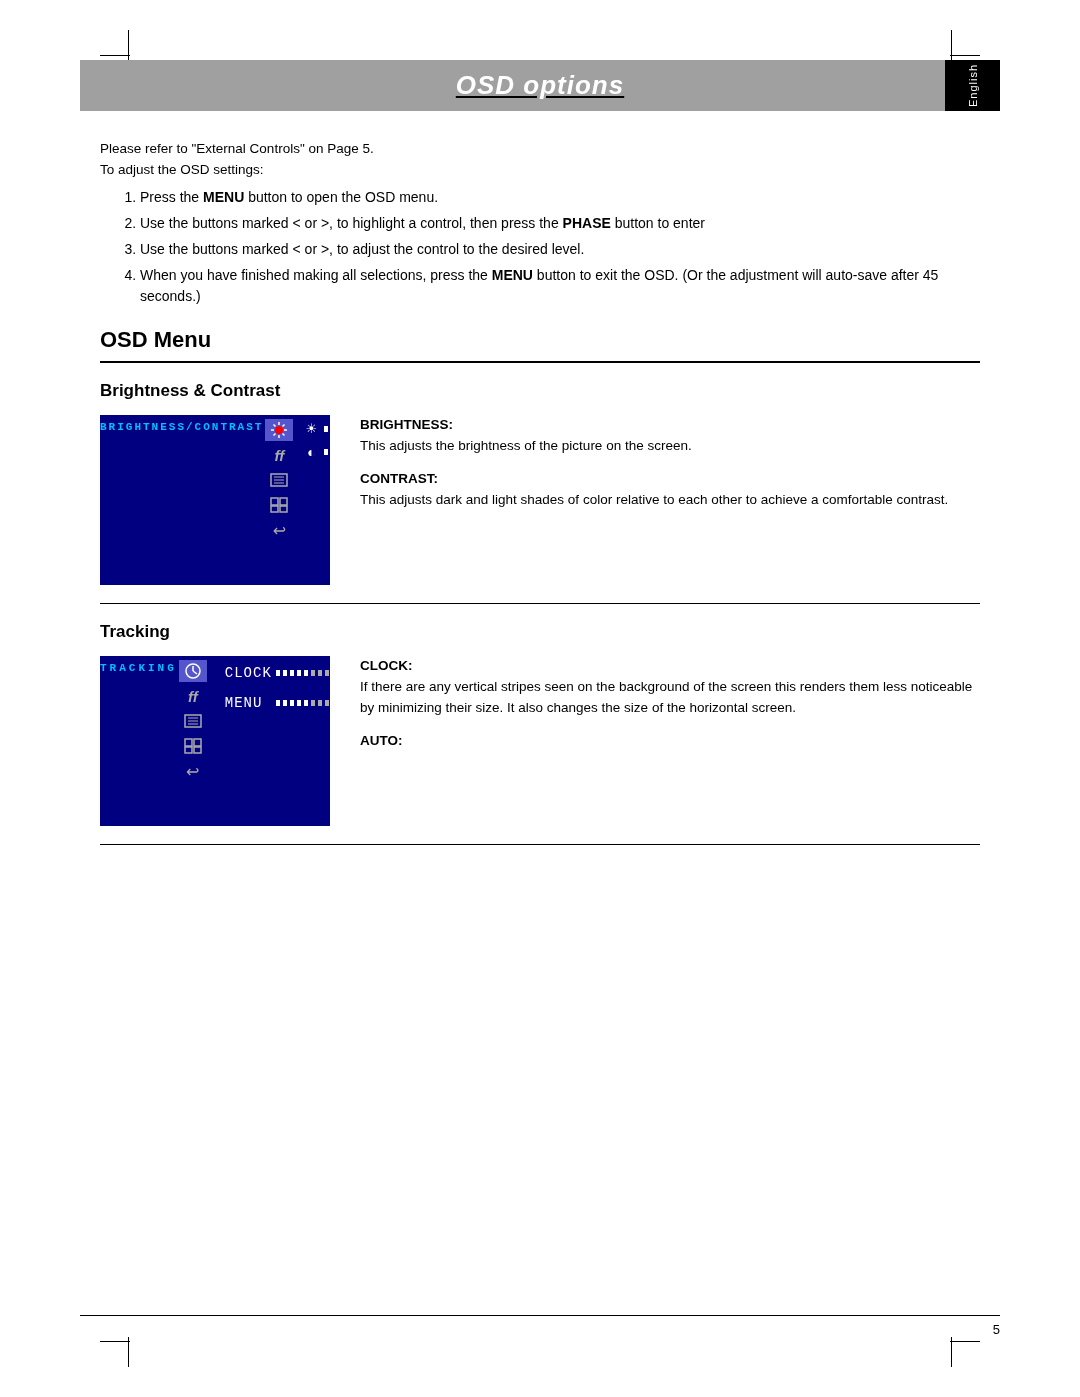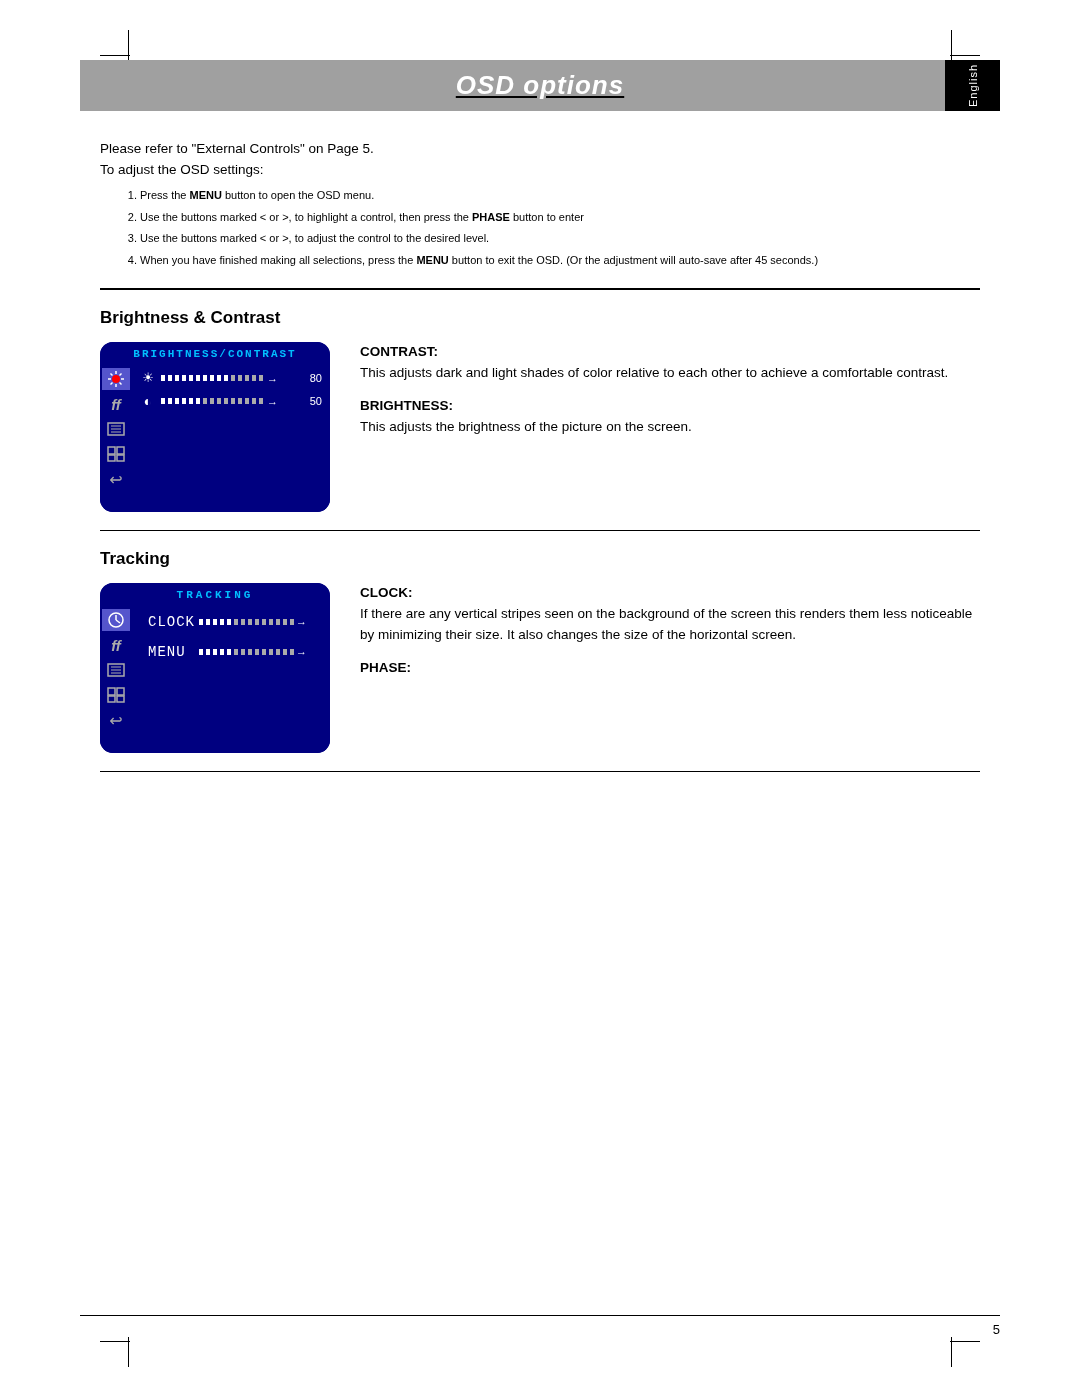--- a/index.html
+++ b/index.html
@@ -90,21 +90,21 @@
       font-size: 13.5px;
     }
 
     ol {
       padding-left: 40px;
       margin-bottom: 20px;
     }
 
     ol li {
       margin-bottom: 5px;
-      font-size: 11px;
+      font-size: 14px;
       line-height: 1.5;
     }
 
     
     .section-heading {
       font-size: 22px;
       font-weight: bold;
       margin-bottom: 8px;
       margin-top: 5px;
     }
@@ -139,24 +139,22 @@
       align-items: flex-start;
     }
 
     
     .osd-screen {
       width: 230px;
       min-height: 170px;
       background: #000080;
       flex-shrink: 0;
       display: flex;
-      flex-direction: column;
       padding: 0;
       overflow: hidden;
-      border-radius: 13px;
     }
 
     .osd-title-bar {
       background: #000080;
       color: #00bfff;
       font-size: 11px;
       font-weight: bold;
       text-align: center;
       padding: 6px 0 4px 0;
       letter-spacing: 2px;
@@ -318,20 +316,21 @@
     <p class="intro-text">Please refer to "External Controls" on Page 5.</p>
     <p class="intro-text2">To adjust the OSD settings:</p>
 
     <ol>
       <li>Press the <strong>MENU</strong> button to open the OSD menu.</li>
       <li>Use the buttons marked &lt; or &gt;, to highlight a control, then press the <strong>PHASE</strong> button to enter</li>
       <li>Use the buttons marked &lt; or &gt;, to adjust the control to the desired level.</li>
       <li>When you have finished making all selections, press the <strong>MENU</strong> button to exit the OSD. (Or the adjustment will auto-save after 45 seconds.)</li>
     </ol>
 
+    <h2 class="section-heading">OSD Menu</h2>
     <hr class="thick-divider">
 
     <div class="sub-section">
       <h3 class="sub-heading">Brightness &amp; Contrast</h3>
       <div class="sub-content">
 
         <div class="osd-screen">
           <div class="osd-title-bar">BRIGHTNESS/CONTRAST</div>
           <div class="osd-body">
 
@@ -416,26 +415,26 @@
                   <span style="color:#fff;font-size:11px;margin-left:1px;">→</span>
                 </div>
                 <span class="osd-value">50</span>
               </div>
             </div>
           </div>
         </div>
 
         <div class="desc-area">
           <div class="desc-para">
+            <span class="desc-label">BRIGHTNESS:</span><br>
+            <span>This adjusts the brightness of the picture on the screen.</span>
+          </div>
+          <div class="desc-para">
             <span class="desc-label">CONTRAST:</span><br>
             <span>This adjusts dark and light shades of color relative to each other to achieve a comfortable contrast.</span>
-          </div>
-          <div class="desc-para">
-            <span class="desc-label">BRIGHTNESS:</span><br>
-            <span>This adjusts the brightness of the picture on the screen.</span>
           </div>
         </div>
       </div>
     </div>
 
     <hr class="thin-divider">
 
     <div class="sub-section">
       <h3 class="sub-heading">Tracking</h3>
       <div class="sub-content">
@@ -518,21 +517,21 @@
             </div>
           </div>
         </div>
 
         <div class="desc-area">
           <div class="desc-para">
             <span class="desc-label">CLOCK:</span><br>
             <span>If there are any vertical stripes seen on the background of the screen this renders them less noticeable by minimizing their size. It also changes the size of the horizontal screen.</span>
           </div>
           <div class="desc-para">
-            <span class="desc-label">PHASE:</span><br>
+            <span class="desc-label">AUTO:</span><br>
           </div>
         </div>
       </div>
     </div>
 
     <hr class="thin-divider">
 
   </div>
 
   <div class="page-footer">

